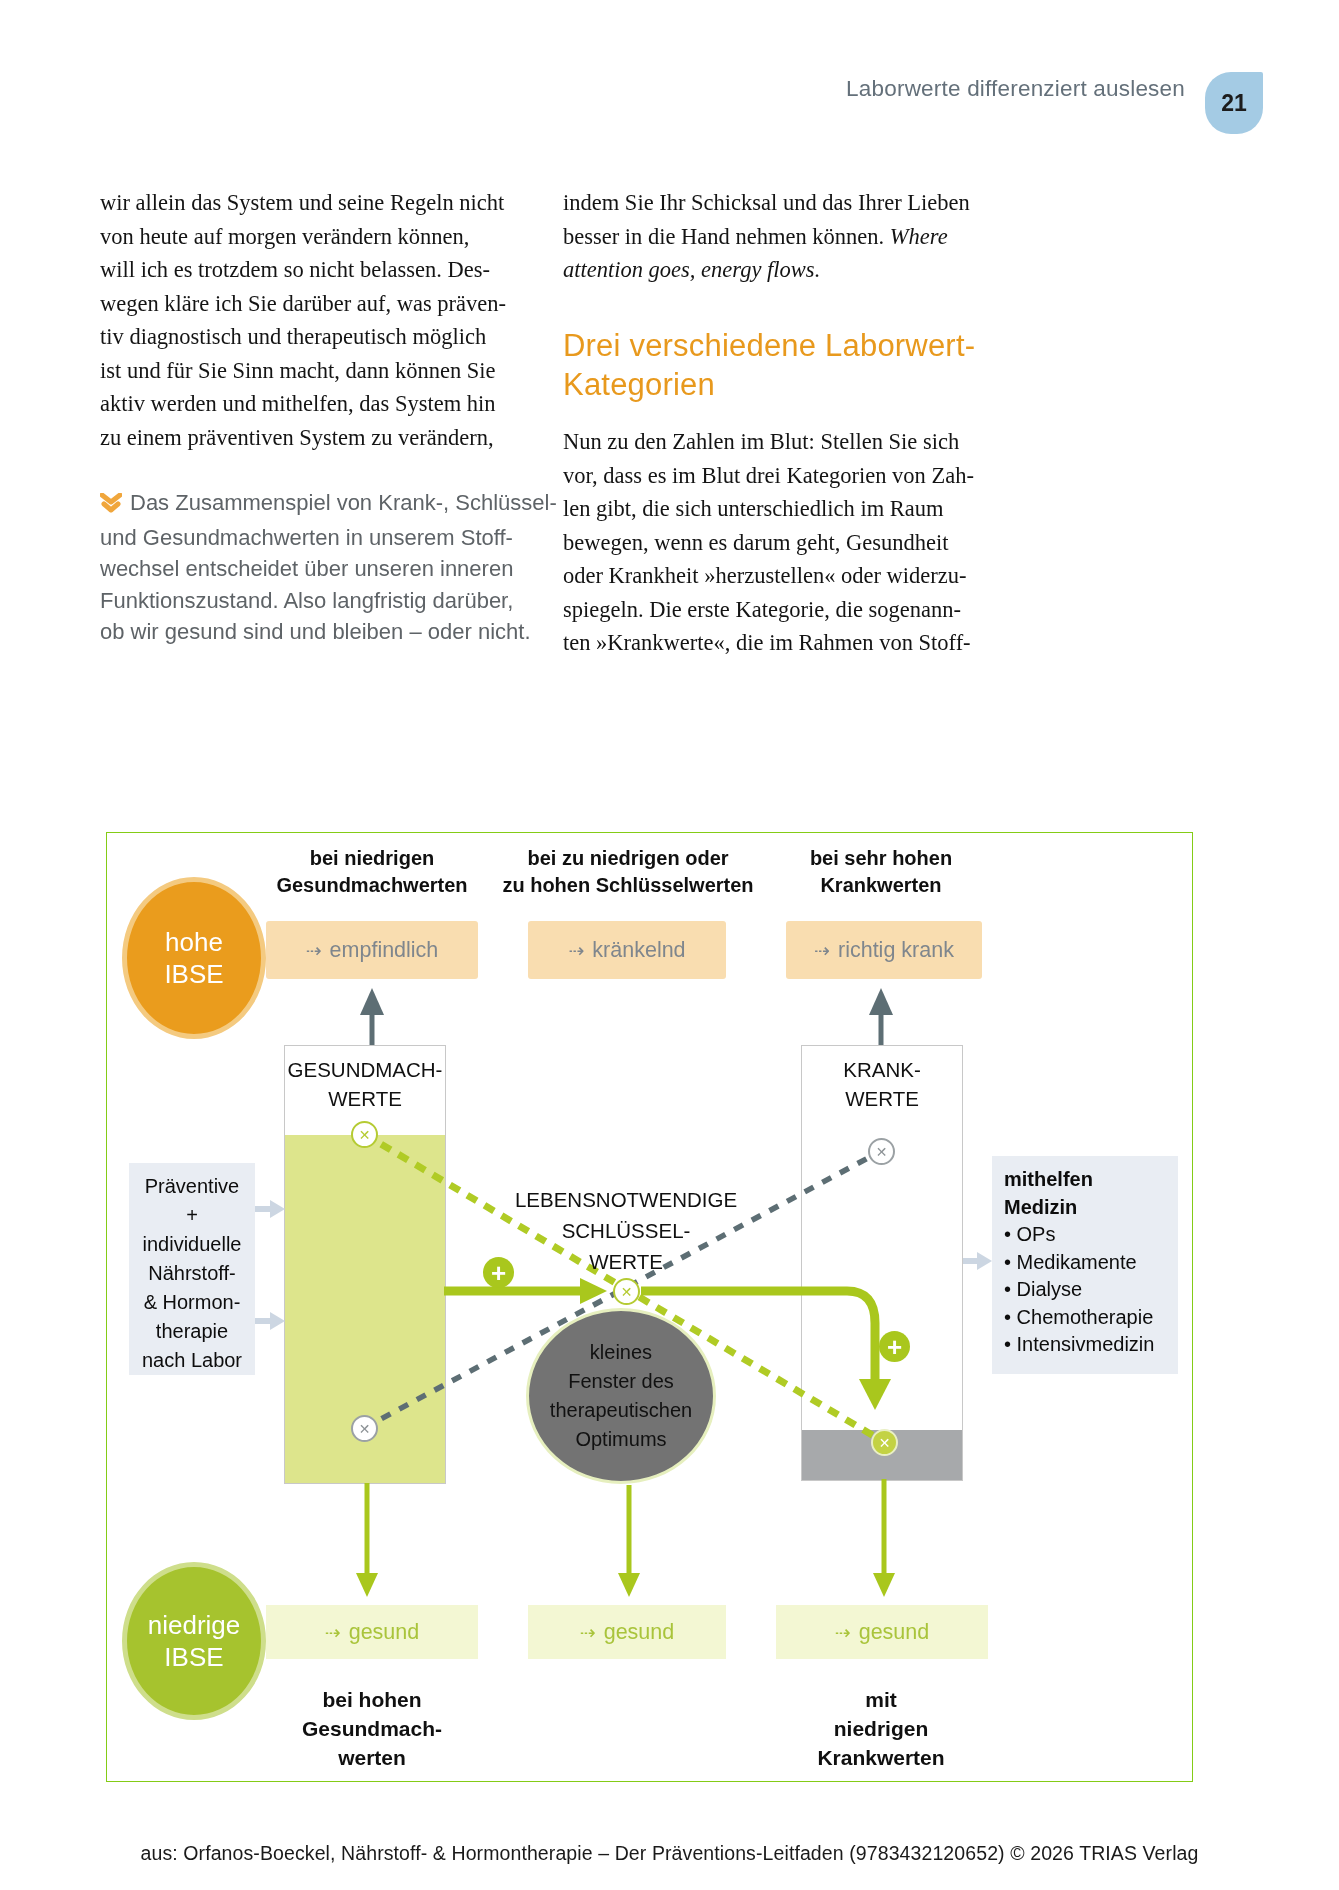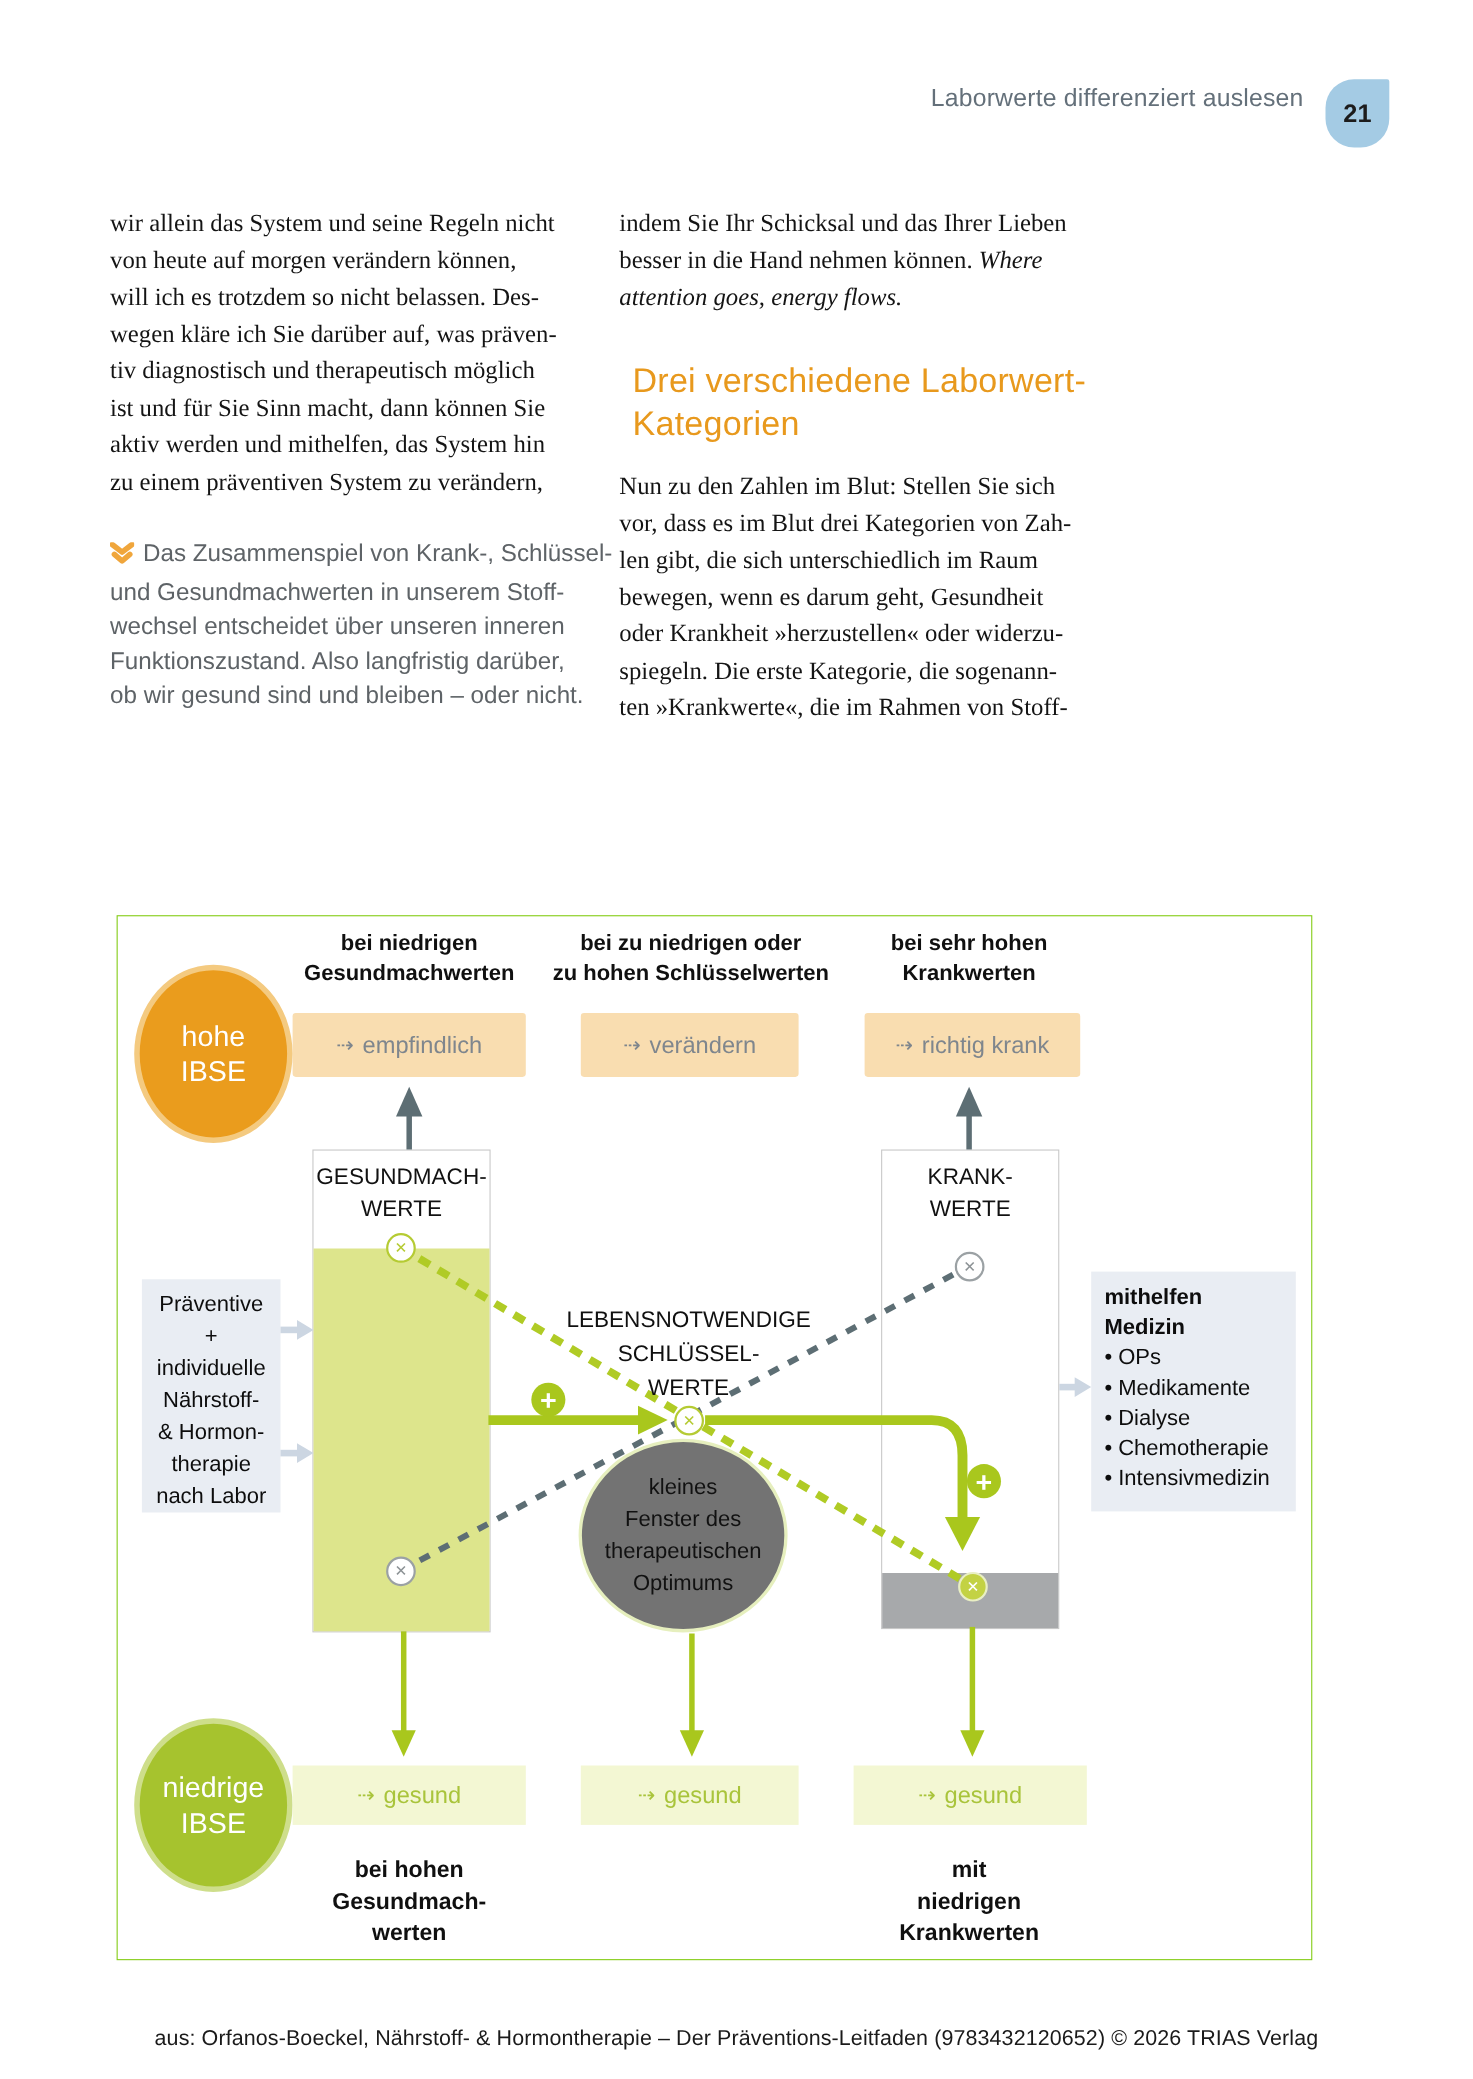--- a/index.html
+++ b/index.html
@@ -13,21 +13,21 @@
     border-radius:26px 2px 26px 26px;display:flex;align-items:center;justify-content:center;
     font-size:23px;font-weight:bold;color:#1c1c1c;}
 
   
   .serif{font-family:"Liberation Serif",serif;font-size:22.5px;line-height:33.5px;color:#141414;}
   .col-left{left:100px;width:475px;}
   .col-right{left:563px;width:475px;}
   .p1{top:186px;}
   .note{top:487px;font-size:22px;line-height:31.5px;color:#5e6367;}
   .note-ic{display:inline-block;vertical-align:-3px;margin-right:8px;}
-  .heading{top:326px;font-size:31px;line-height:39px;color:#e8991d;font-weight:500;letter-spacing:.2px;margin-left:12px;}
+  .heading{top:326px;font-size:31px;line-height:39px;color:#e8991d;font-weight:500;letter-spacing:.2px;}
   .p2{top:425px;}
   .ital{font-style:italic;}
 
   
   .diagram{left:106px;top:832px;width:1085px;height:948px;border:1px solid #84cc16;background:#fff;}
   .diagram svg{position:absolute;left:0;top:0;z-index:3;}
 
   .cap{position:absolute;text-align:center;font-weight:bold;font-size:20px;line-height:27px;color:#101010;z-index:4;}
   .statusbox{position:absolute;top:88px;height:58px;background:#f9ddb0;border-radius:3px;
     display:flex;align-items:center;justify-content:center;color:#7f868d;font-size:21.5px;z-index:4;}
@@ -155,21 +155,21 @@
 zu hohen Schlüsselwerten</div>
   <div class="cap pre" style="left:654px;top:12px;width:240px;">bei sehr hohen
 Krankwerten</div>
 
   <div class="statusbox" style="left:159px;width:212px;">
     <span class="dasharrow">⇢</span>
     <span>empfindlich</span>
   </div>
   <div class="statusbox" style="left:421px;width:198px;">
     <span class="dasharrow">⇢</span>
-    <span>verändern</span>
+    <span>kränkelnd</span>
   </div>
   <div class="statusbox" style="left:679px;width:196px;">
     <span class="dasharrow">⇢</span>
     <span>richtig krank</span>
   </div>
 
   <div class="ibse ibse-hot pre">hohe
 IBSE</div>
   <div class="ibse ibse-low pre">niedrige
 IBSE</div>

